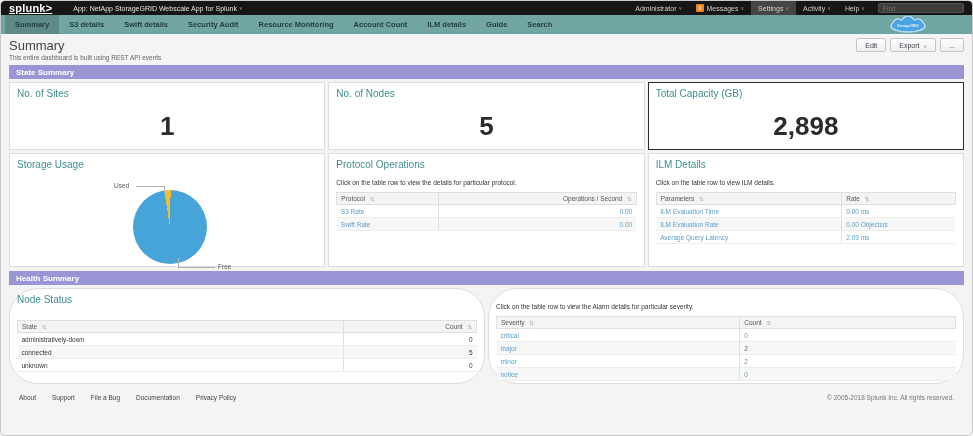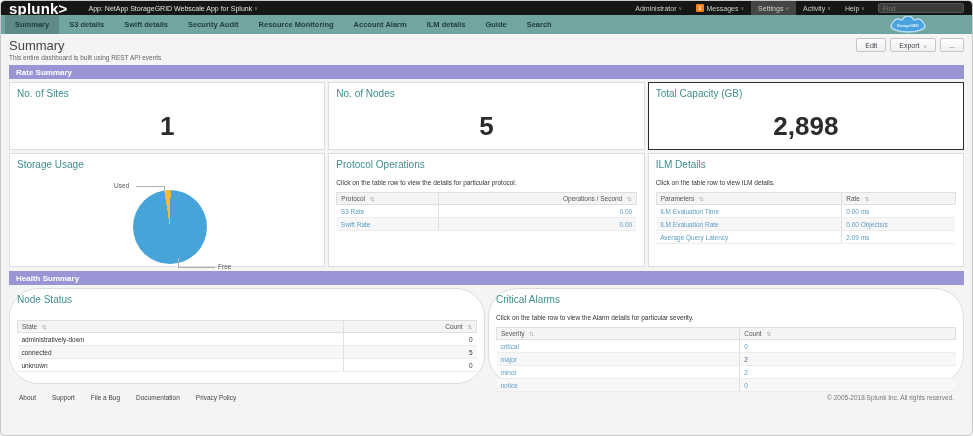--- a/index.html
+++ b/index.html
@@ -12,21 +12,21 @@
   html,body{width:973px;height:436px;}
   body{
     font-family:"Liberation Sans", sans-serif;
     background:#f4f4f4;
     border:1px solid #c9c9c9;border-radius:5px;overflow:hidden;
     position:relative;
   }
   
   .topbar{height:14px;background:var(--topbar-bg);display:flex;align-items:center;
     padding:0 8px;color:#cfcfcf;font-size:7px;}
-  .splunk-logo{color:#fff;font-weight:bold;font-size:15px;letter-spacing:.2px;margin-right:14px;text-decoration:underline;}
+  .splunk-logo{color:#fff;font-weight:bold;font-size:11px;letter-spacing:.2px;margin-right:14px;text-decoration:underline;}
   .app-label{color:#e3e3e3;}
   .topbar-right{margin-left:auto;display:flex;align-items:center;height:100%;}
   .topbar-item{padding:0 7px;height:100%;display:flex;align-items:center;white-space:nowrap;cursor:pointer;}
   .topbar-item.highlight{background:#454545;}
   .badge{background:var(--messages-orange);color:#fff;font-size:6px;padding:0 2px;
     margin-right:3px;border-radius:1px;line-height:8px;}
   .caret{font-size:5px;margin-left:2px;color:#9a9a9a;}
   .find-input{background:#3c3c3c;border:1px solid #555;color:#bbb;font-size:6.5px;
     width:86px;height:10px;border-radius:2px;padding:0 4px;margin-left:6px;
     font-family:"Liberation Sans", sans-serif;}
@@ -122,21 +122,21 @@
     <input class="find-input" placeholder="Find" style="">
   </div>
 </div>
 
 <div class="navbar">
   <span class="nav-item active">Summary</span>
   <span class="nav-item">S3 details</span>
   <span class="nav-item">Swift details</span>
   <span class="nav-item">Security Audit</span>
   <span class="nav-item">Resource Monitoring</span>
-  <span class="nav-item">Account Alarm</span>
+  <span class="nav-item">Account Count</span>
   <span class="nav-item">ILM details</span>
   <span class="nav-item">Guide</span>
   <span class="nav-item">Search</span>
   <svg class="cloud-logo" viewBox="0 0 52 17">
     <ellipse cx="26" cy="10" rx="17" ry="6" fill="#4aa3e0" stroke="#b5def4" stroke-width="1.5"></ellipse>
     <circle cx="16" cy="8" r="5" fill="#4aa3e0" stroke="#b5def4" stroke-width="1.5"></circle>
     <circle cx="26" cy="6" r="6" fill="#4aa3e0" stroke="#b5def4" stroke-width="1.5"></circle>
     <circle cx="36" cy="8" r="5" fill="#4aa3e0" stroke="#b5def4" stroke-width="1.5"></circle>
     <ellipse cx="26" cy="9.5" rx="16" ry="5.5" fill="#4aa3e0"></ellipse>
     <circle cx="26" cy="7" r="5.5" fill="#4aa3e0"></circle>
@@ -154,21 +154,21 @@
     <div class="head-buttons">
       <button class="btn">Edit</button>
       <button class="btn">
         <span>Export</span>
         <span class="caret">∨</span>
       </button>
       <button class="btn">...</button>
     </div>
   </div>
 
-  <div class="band">Rate Summary</div>
+  <div class="band">State Summary</div>
 
   <div class="row">
     <div class="panel kpi">
       <div class="panel-title">No. of Sites</div>
       <div class="kpi-value">1</div>
     </div>
     <div class="panel kpi">
       <div class="panel-title">No. of Nodes</div>
       <div class="kpi-value">5</div>
     </div>
@@ -296,21 +296,20 @@
           </tr>
           <tr class="plain">
             <td class="divider">unknown</td>
             <td class="right">0</td>
           </tr>
         </tbody>
       </table>
     </div>
 
     <div class="panel h96 w-half">
-      <div class="panel-title">Critical Alarms</div>
       <div class="panel-desc">Click on the table row to view the Alarm details for particular severity.</div>
       <table>
         <colgroup>
             <col style="width:53%">
             <col style="width:47%">
           </colgroup>
         <thead>
           <tr>
             <th class="divider">
               <span>Severity</span>

